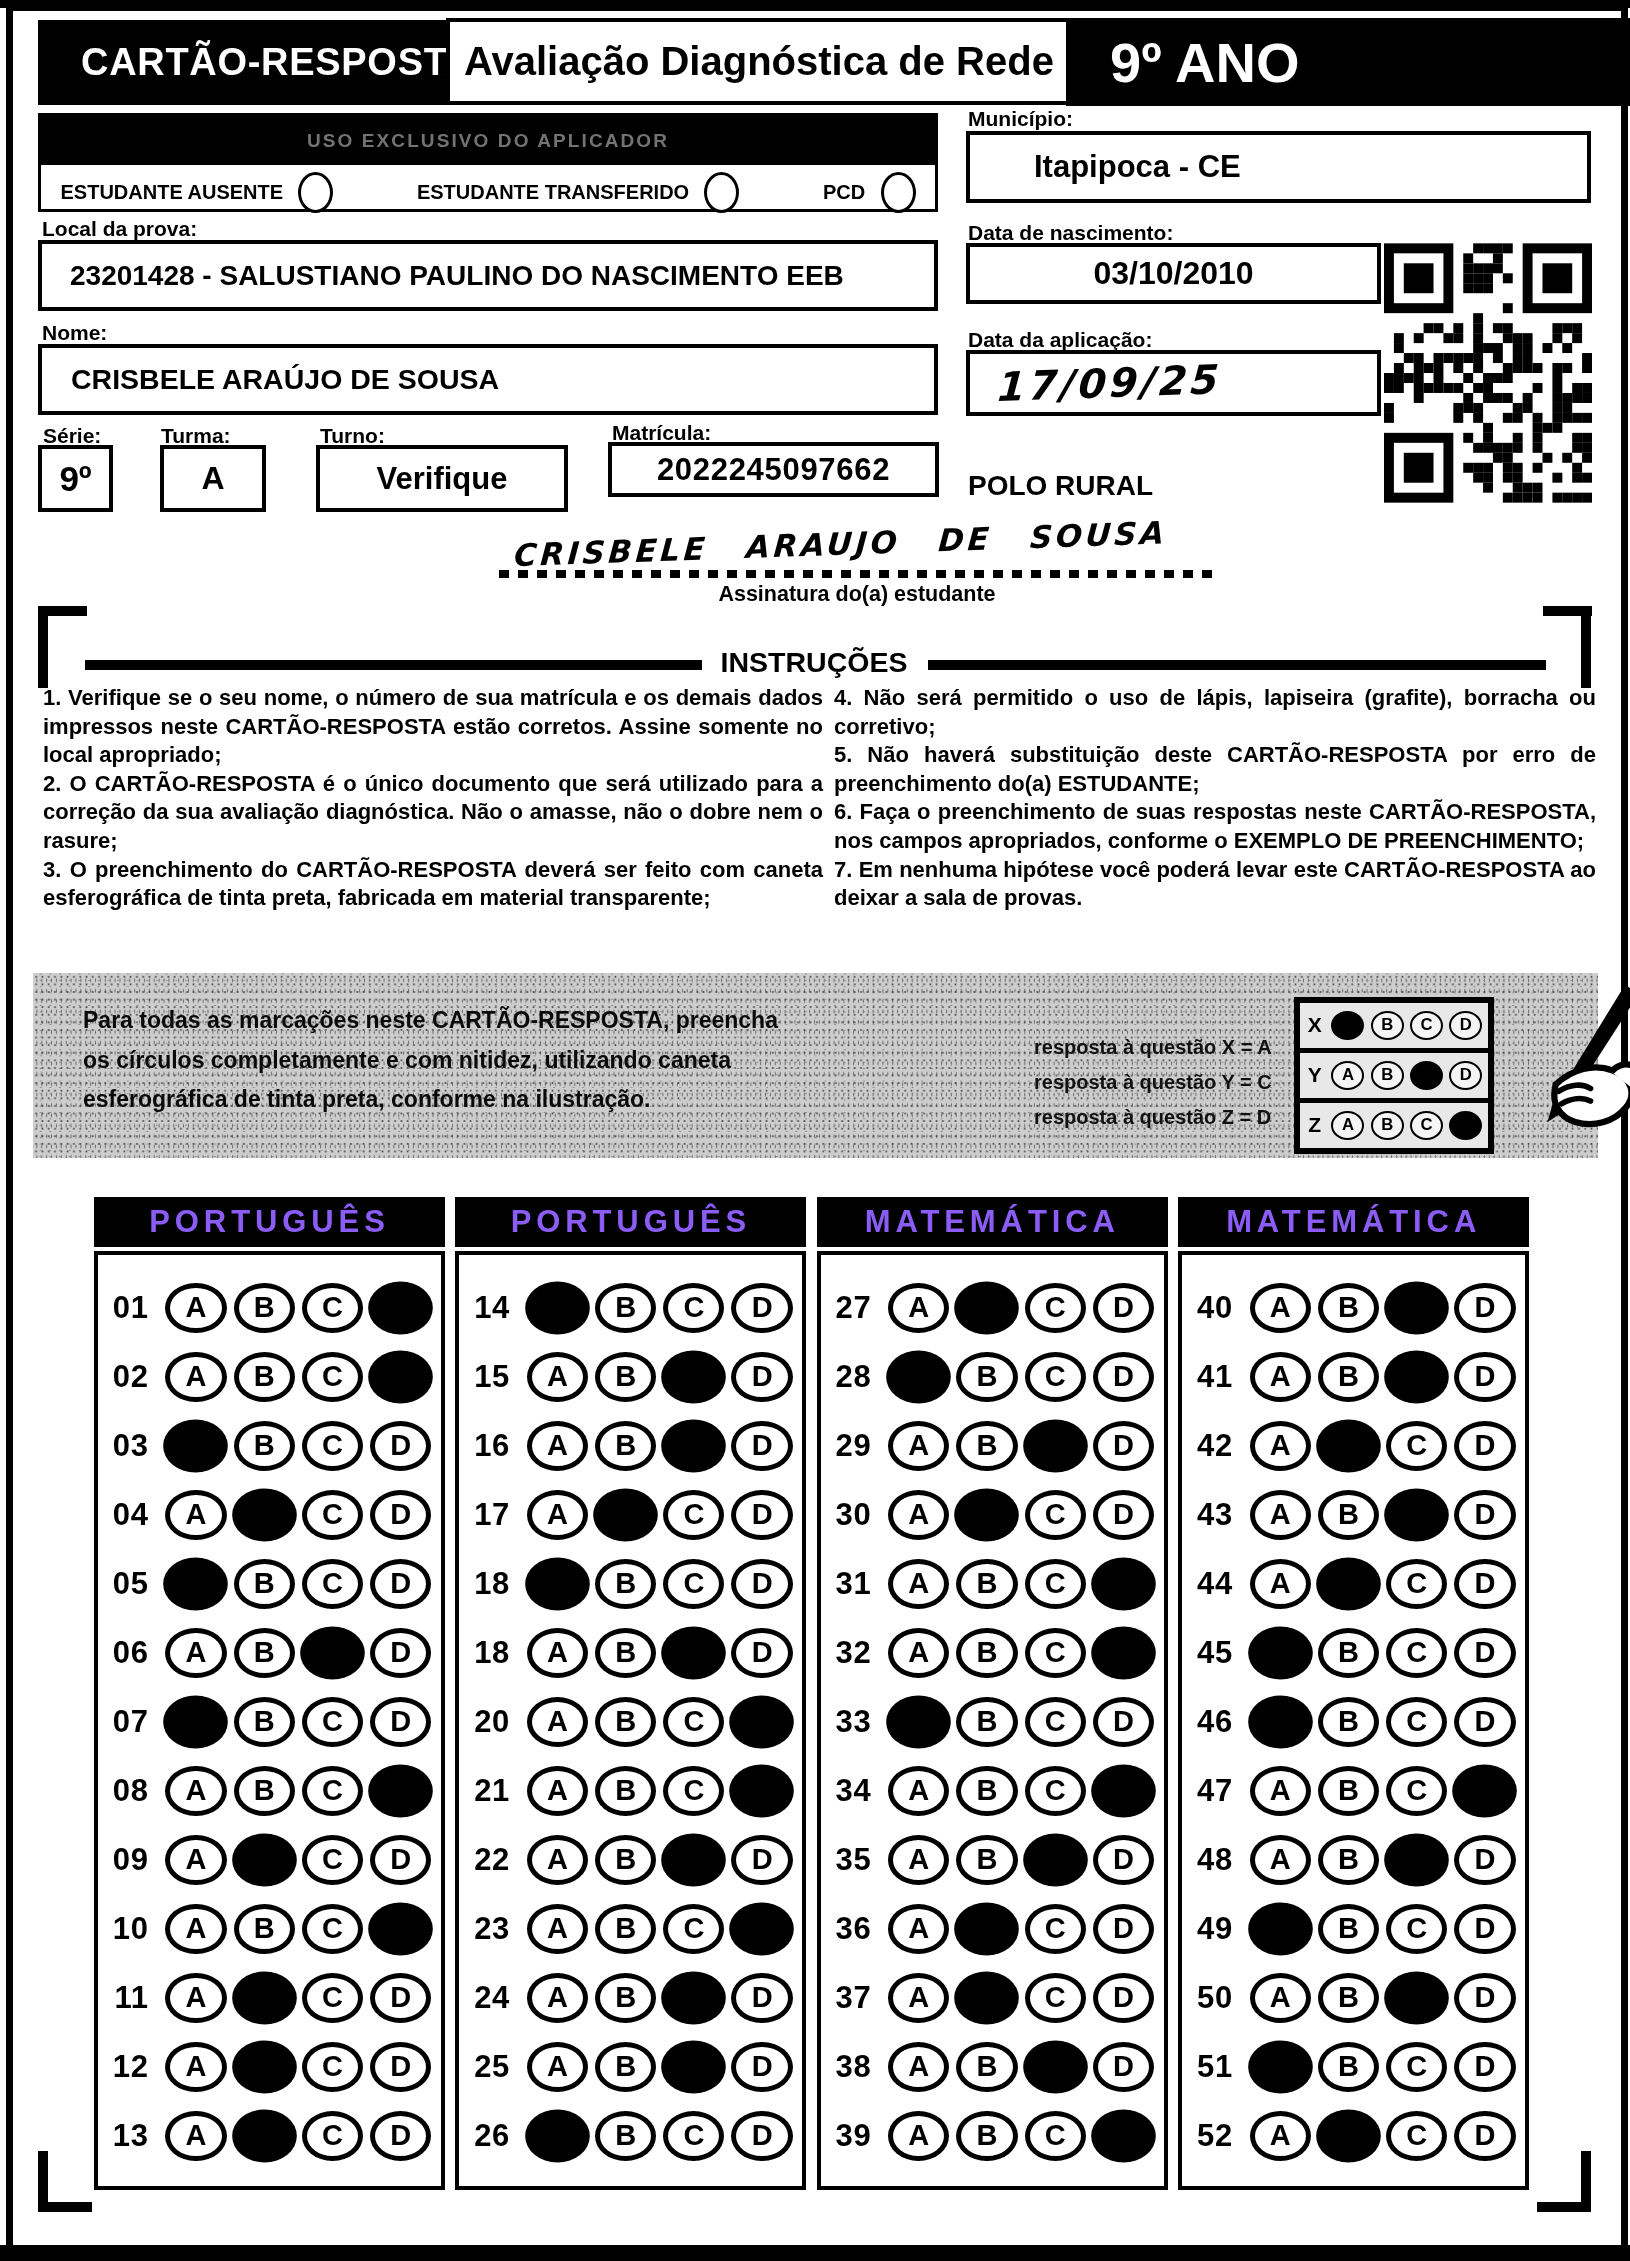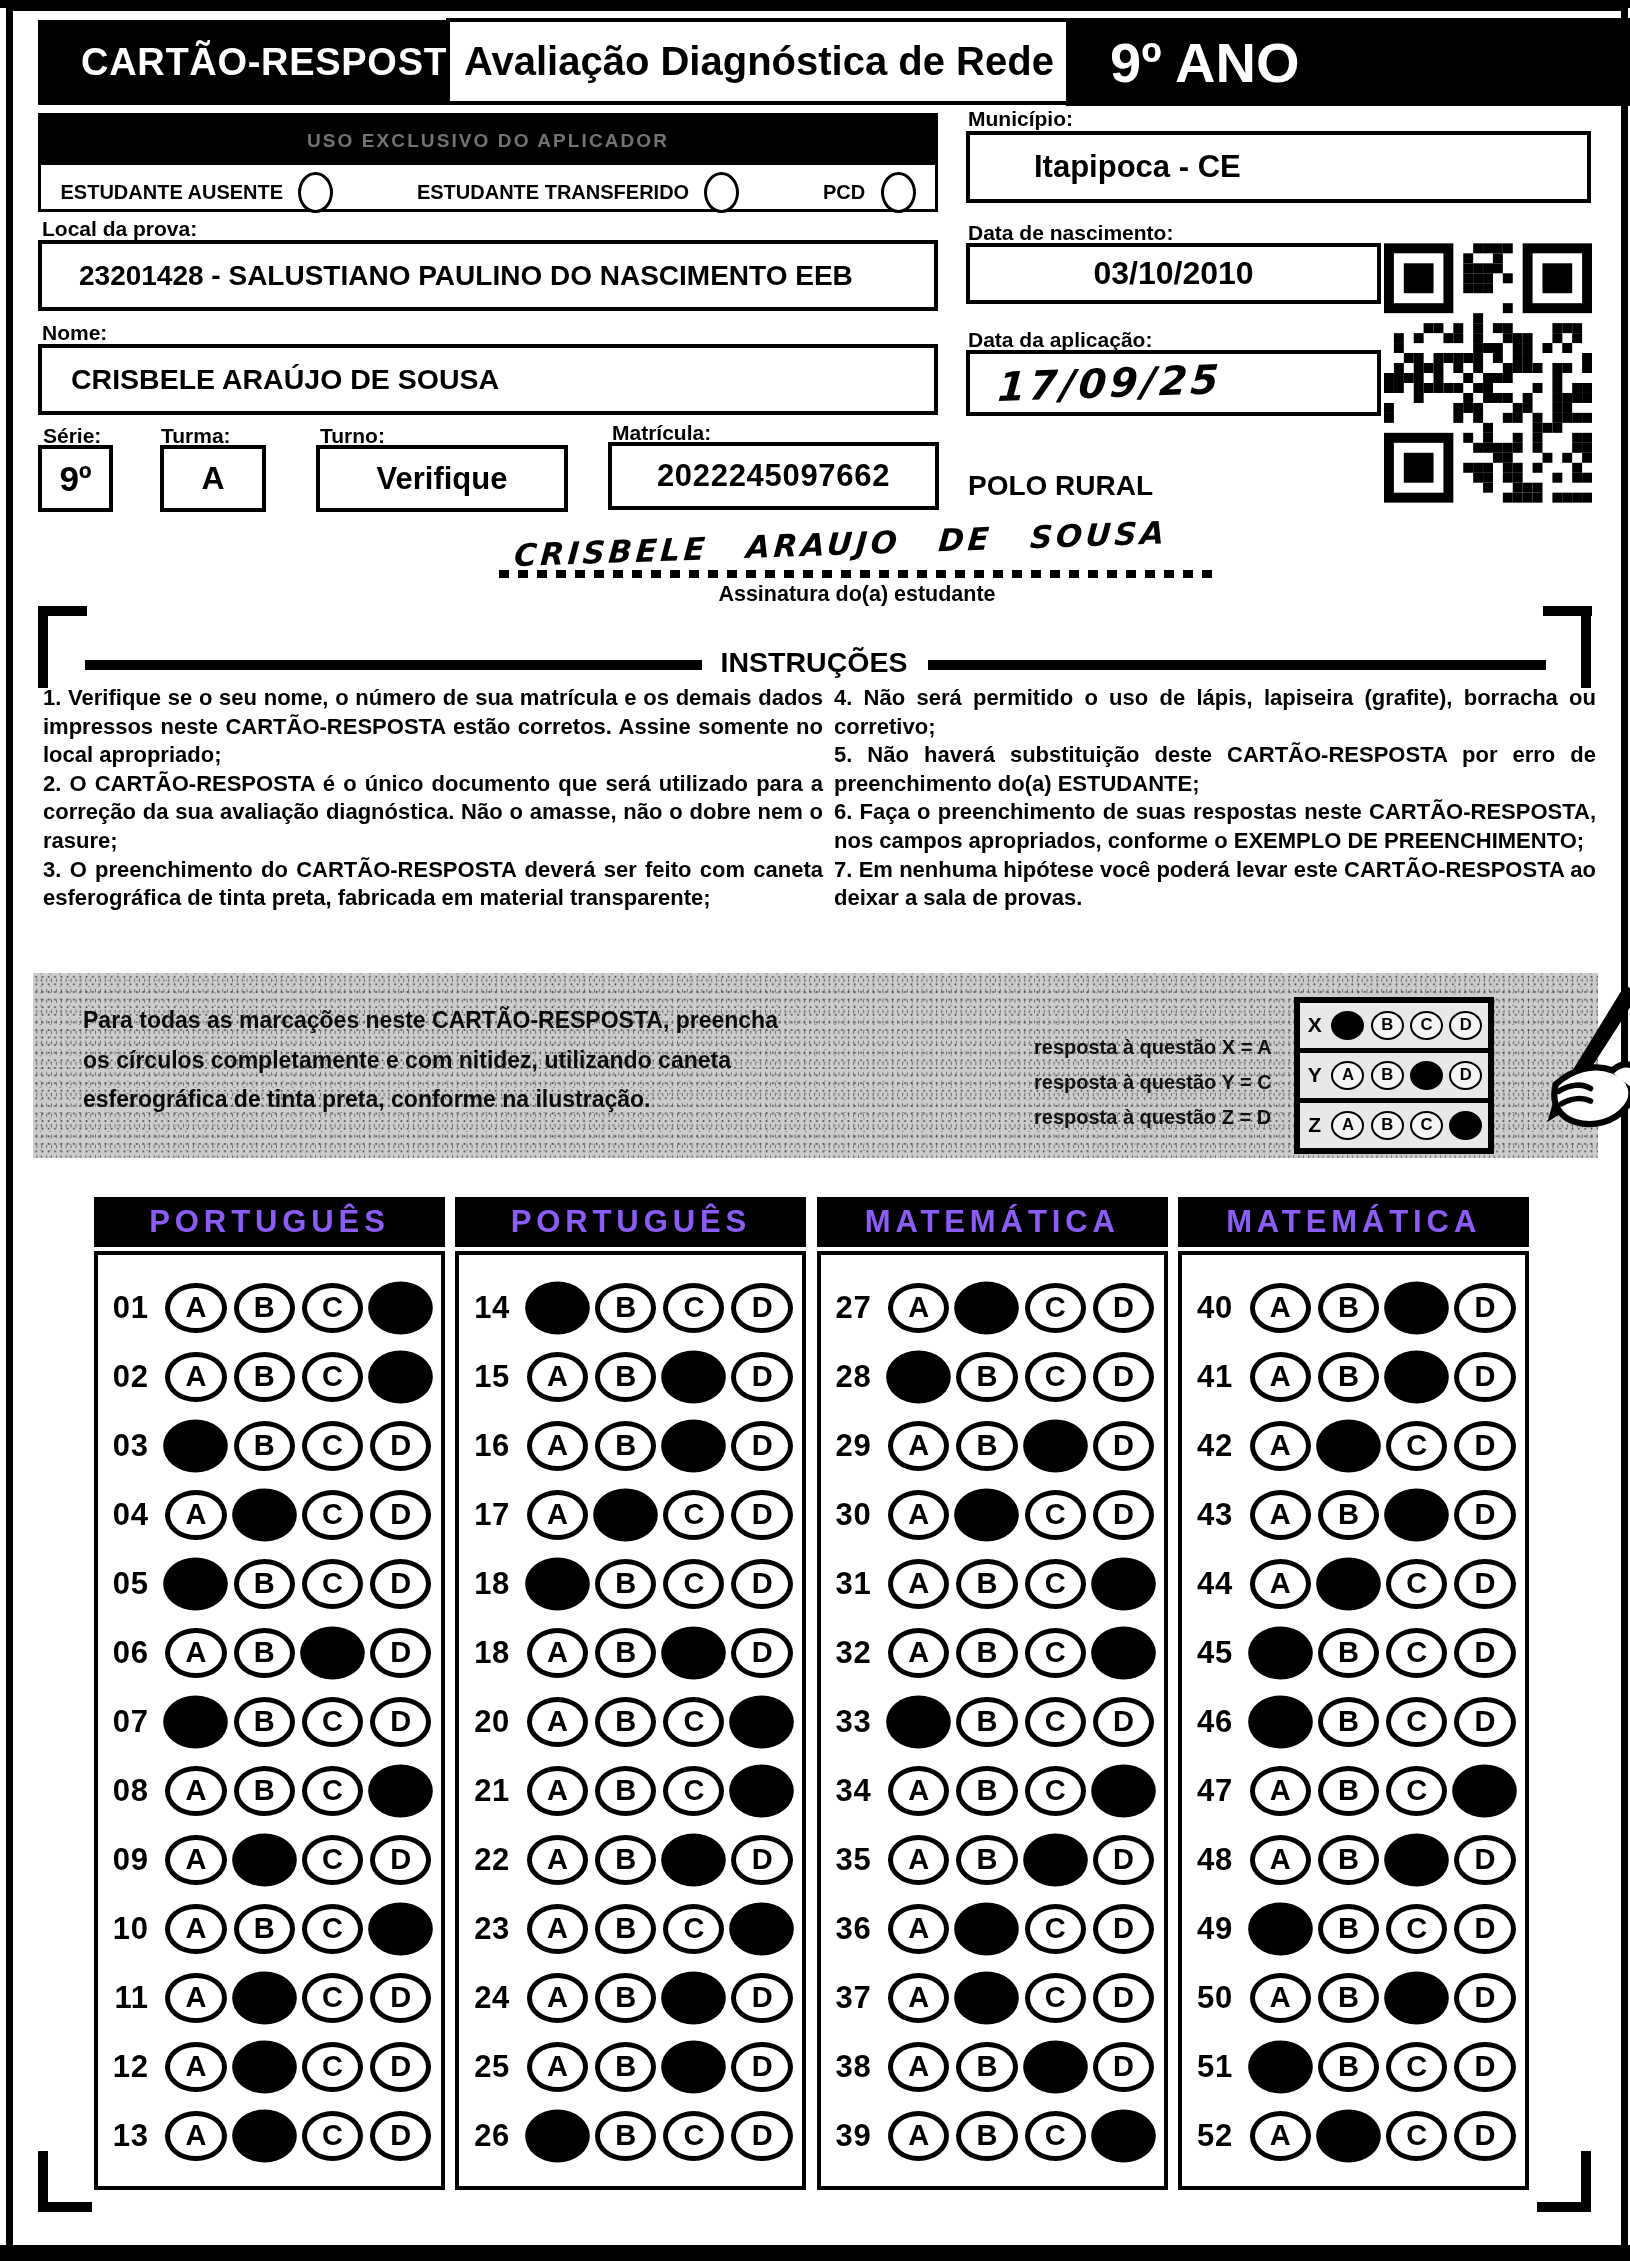--- a/index.html
+++ b/index.html
@@ -27,32 +27,32 @@
   .aplicador-bar span{color:#9a9a9a;opacity:.75;font-size:19px;font-weight:bold;letter-spacing:2.1px;}
   .cb-row{display:flex;align-items:center;justify-content:space-between;padding:7px 19.5px 0 19.5px;}
   .cb-item{display:flex;align-items:center;gap:15.3px;font-size:20px;font-weight:bold;}
   .cb-circle{display:inline-block;width:29px;height:35px;border:3.5px solid #000;border-radius:50%;background:#fff;}
 
   .field-label{font-size:21px;font-weight:bold;}
   .field-box{border:4.2px solid #000;background:#fff;display:flex;align-items:center;box-sizing:border-box;}
   .field-box .val{font-weight:bold;}
 
   .lbl-local{left:42px;top:217px;}
-  .box-local{left:38px;top:240px;width:900px;height:71px;padding-left:37px;font-size:28px;}
+  .box-local{left:38px;top:240px;width:900px;height:71px;padding-left:28px;font-size:28px;}
   .lbl-nome{left:42px;top:321px;}
   .box-nome{left:38px;top:344px;width:900px;height:71px;padding-left:29px;font-size:28.5px;}
 
   .lbl-serie{left:43px;top:424px;}
   .lbl-turma{left:161px;top:424px;}
   .lbl-turno{left:320px;top:424px;}
   .lbl-matricula{left:612px;top:421px;}
   .box-serie{left:38px;top:445px;width:75px;height:67px;justify-content:center;font-size:35px;}
   .box-turma{left:160px;top:445px;width:106px;height:67px;justify-content:center;font-size:32px;}
   .box-turno{left:316px;top:445px;width:252px;height:67px;justify-content:center;font-size:31px;}
-  .box-matricula{left:608px;top:442px;width:331px;height:68px;justify-content:center;font-size:31px;letter-spacing:0.7px;}
+  .box-matricula{left:608px;top:442px;width:331px;height:55px;justify-content:center;font-size:31px;letter-spacing:0.7px;}
 
   .lbl-municipio{left:968px;top:107px;}
   .box-municipio{left:966px;top:131px;width:625px;height:72px;padding-left:64px;font-size:31px;}
   .lbl-nasc{left:968px;top:221px;}
   .box-nasc{left:966px;top:243px;width:415px;height:61px;justify-content:center;font-size:32px;}
   .lbl-aplic{left:968px;top:328px;}
   .box-aplic{left:966px;top:350px;width:415px;height:66px;padding-left:28px;}
 
   .handwriting{
     font-family:"DejaVu Sans",sans-serif;font-style:italic;font-weight:bold;

